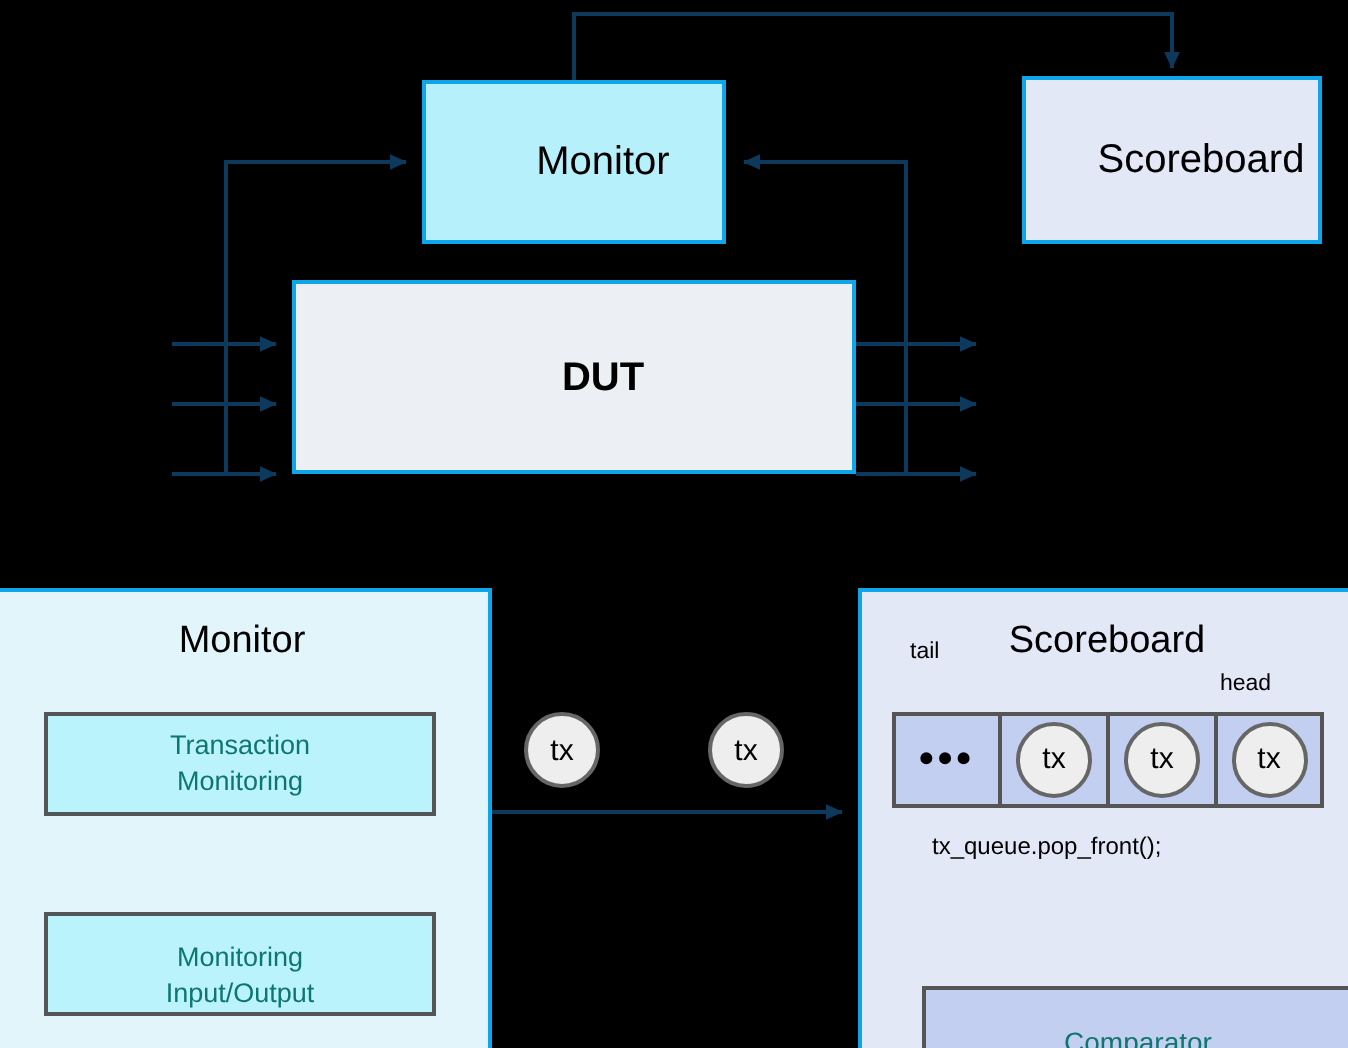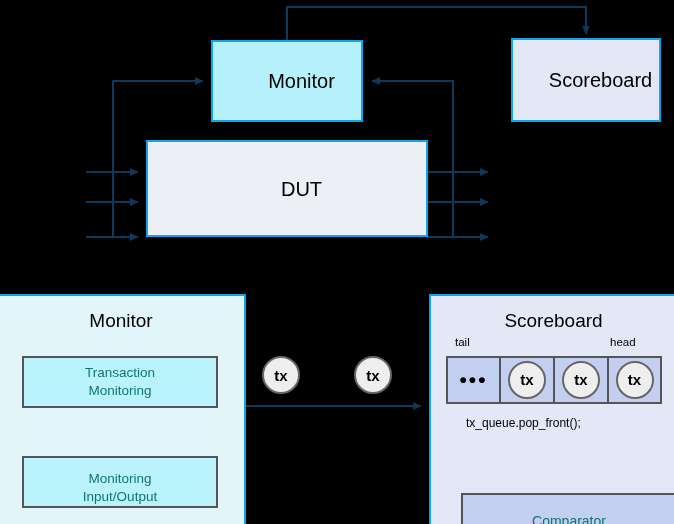--- a/index.html
+++ b/index.html
@@ -32,20 +32,21 @@
   
   #monitor-top {
     left: 211px; top: 40px; width: 152px; height: 82px;
     background: #b6f0fb;
     font-size: 20px;
   }
   #dut {
     left: 146px; top: 140px; width: 282px; height: 97px;
     background: #eceff4;
     font-size: 20px;
+    font-weight: bold;
   }
   #scoreboard-top {
     left: 511px; top: 38px; width: 150px; height: 84px;
     background: #e3e8f7;
     font-size: 20px;
   }
 
   
   #monitor-panel {
     left: -4px; top: 294px; width: 250px; height: 234px;
@@ -128,29 +129,28 @@
     box-sizing: border-box;
     width: 38px; height: 38px;
     border-radius: 50%;
     background: #eeeeee;
     border: 2px solid #666666;
     display: flex;
     align-items: center;
     justify-content: center;
     font-size: 15px;
     color: #000;
-    font-weight: bold;
   }
 
   .queue-label {
     position: absolute;
     font-size: 11.5px;
     color: #000;
   }
-  #label-tail { left: 24px; top: 40px; }
+  #label-tail { left: 24px; top: 24px; }
   #label-head { left: 179px; top: 40px; }
 
   #popfront-label {
     position: absolute;
     left: 35px; top: 120px;
     font-size: 12px;
     color: #000;
     white-space: nowrap;
   }
 

